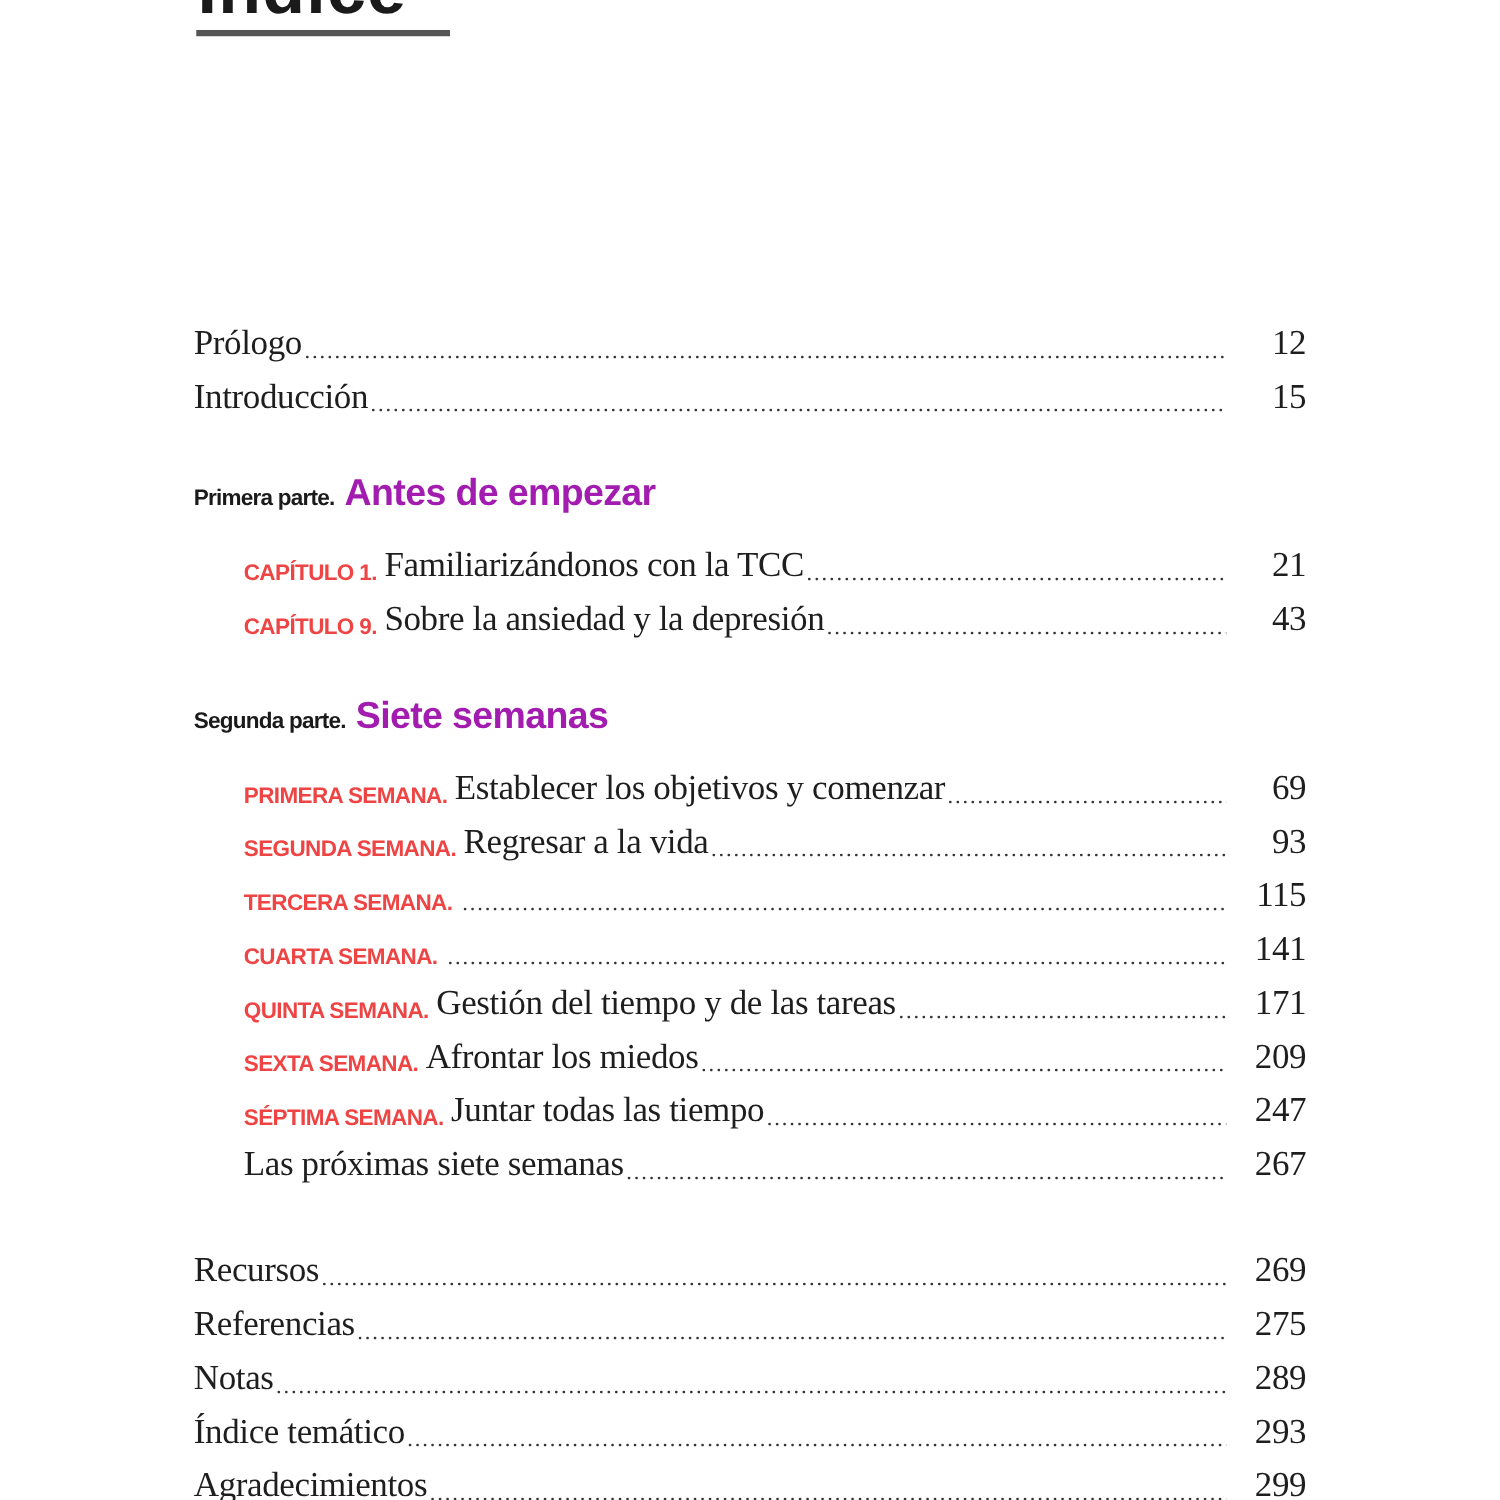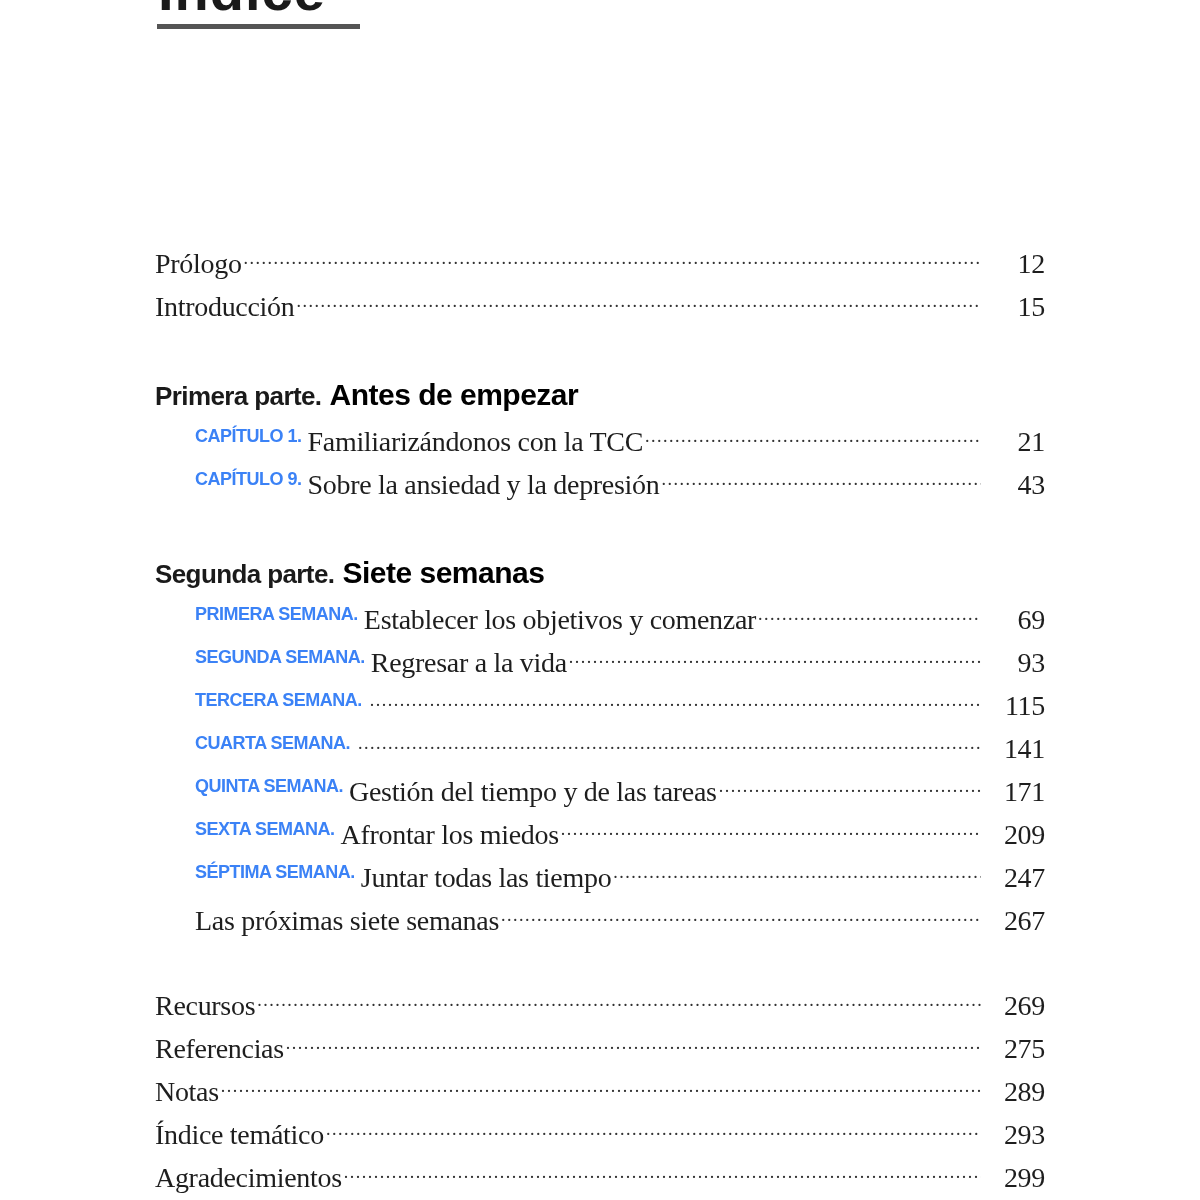--- a/index.html
+++ b/index.html
@@ -8,46 +8,46 @@
     position: absolute; left: 158px; top: -34px;
     font-family: "Liberation Sans", sans-serif; font-weight: bold;
     font-size: 56px; color: #1a1a1a; letter-spacing: 1px; line-height: 50px;
   }
   .title-rule {
     position: absolute; left: 157px; top: 24px; width: 203px; height: 5px;
     background: #555555;
   }
   .toc { position: absolute; left: 155px; top: 248px; width: 890px; }
   .row {
-    display: flex; align-items: flex-start; height: 43px;
+    display: flex; align-items: flex-end; height: 43px;
     font-family: "Liberation Serif", serif; font-size: 28px; color: #1e1e1e;
     letter-spacing: -0.3px;
   }
   .row.indent { padding-left: 40px; }
   .row .label { white-space: nowrap; }
   .row .kicker {
     font-family: "Liberation Sans", sans-serif; font-weight: bold;
-    font-size: 18px; color: #3b82f6; letter-spacing: -0.5px;
+    font-size: 18px; color: #ef4444; letter-spacing: -0.5px;
     margin-right: 6px; white-space: nowrap;
   }
   .row .leader {
     flex: 1; overflow: hidden; white-space: nowrap; color: #333;
     font-size: 18px; margin: 0 14px 0 2px; letter-spacing: 1.5px;
   }
   .row .leader::after {
     content: "..........................................................................................................................................................................................................................................................................";
   }
   .row .page { width: 50px; text-align: right; white-space: nowrap; }
   .gap { height: 42px; }
   .part-head {
     height: 48px; display: flex; align-items: baseline;
     font-family: "Liberation Sans", sans-serif; padding-top: 2px;
   }
-  .part-head .part-num { font-weight: bold; font-size: 26px; color: #1a1a1a; letter-spacing: -0.6px; margin-right: 8px; }
-  .part-head .part-title { font-weight: bold; font-size: 30px; color: #000000; letter-spacing: -0.5px; }
+  .part-head .part-num { font-weight: bold; font-size: 18px; color: #1a1a1a; letter-spacing: -0.6px; margin-right: 8px; }
+  .part-head .part-title { font-weight: bold; font-size: 30px; color: #a21caf; letter-spacing: -0.5px; }
 </style>
 </head>
 <body>
 
 <div class="title">Índice</div>
 <div class="title-rule"></div>
 
 <div class="toc">
 
   <div class="row">

